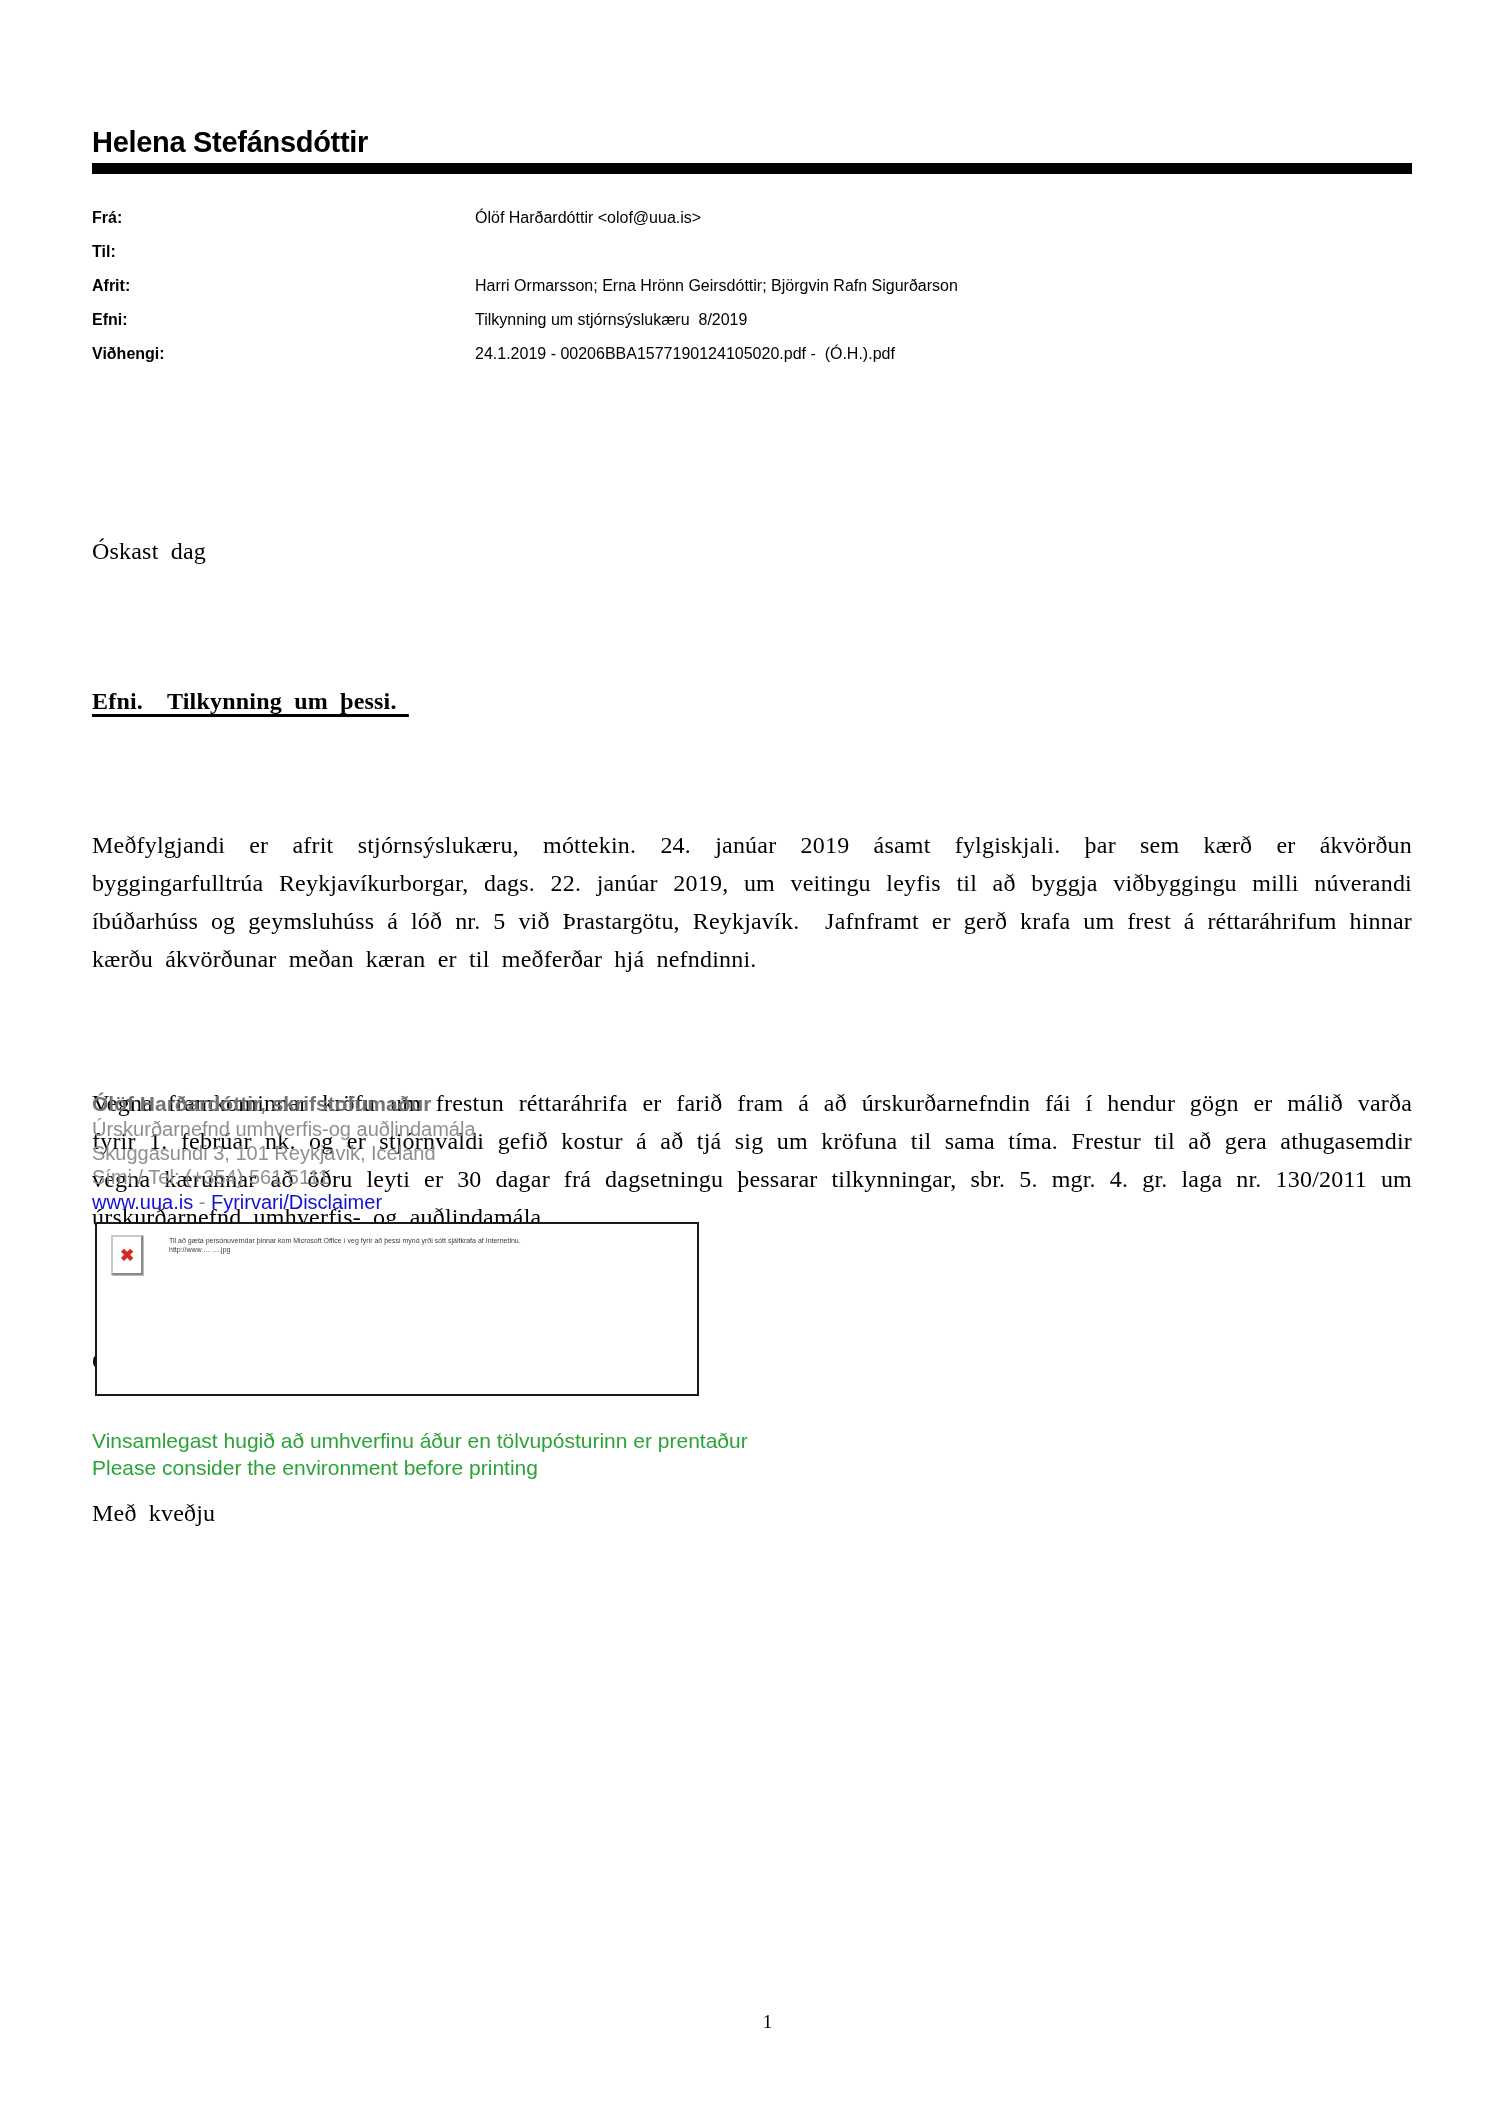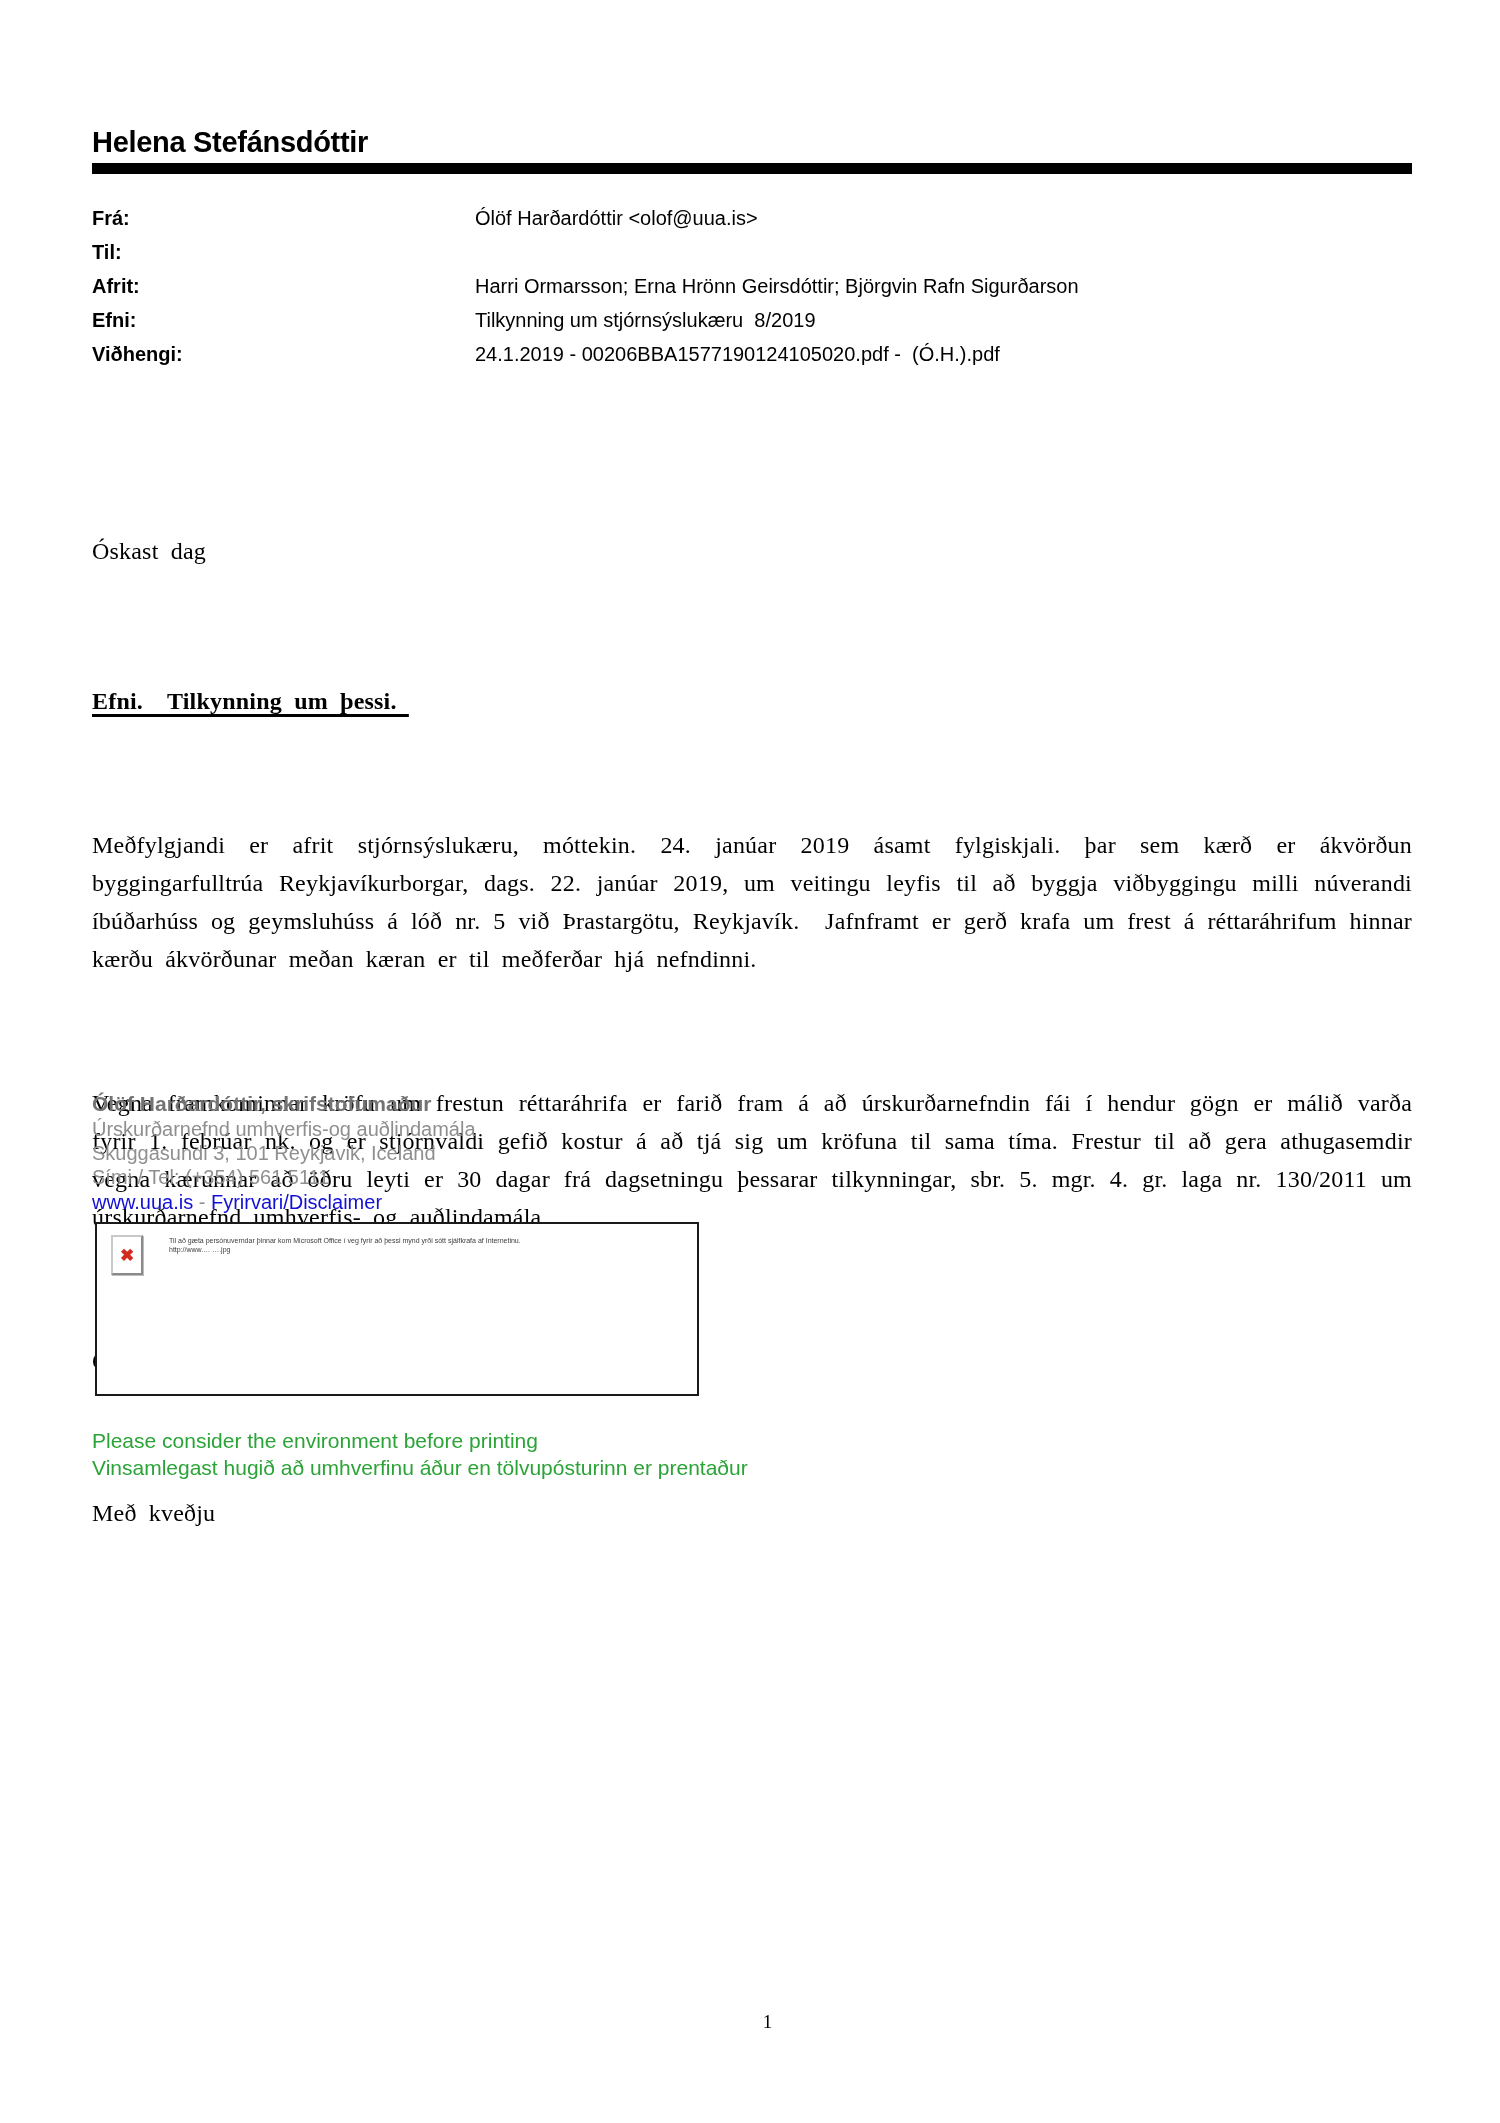--- a/index.html
+++ b/index.html
@@ -15,21 +15,21 @@
 
   
   .print-header { position:absolute; left:92px; top:126px; width:1320px; }
   .print-header .title {
     font-size:29px; font-weight:bold; letter-spacing:-0.3px;
     margin:0; line-height:32px;
   }
   .header-rule { width:1320px; height:11px; background:#000; margin-top:5px; }
 
   
-  .fields { position:absolute; left:92px; top:201px; width:1320px; font-size:20px; }
+  .fields { position:absolute; left:92px; top:201px; width:1320px; font-size:16px; }
   .field-row { display:flex; line-height:34px; }
   .field-label { width:383px; flex:none; font-weight:bold; }
   .field-value { flex:1; white-space:pre-wrap; }
 
   
   .body-text {
     position:absolute; left:92px; top:456px; width:1320px;
     font-family:"Liberation Serif", serif;
     font-size:24px; line-height:38px;
     text-align:justify; word-spacing:6px; letter-spacing:0.2px;
@@ -143,19 +143,19 @@
     <div class="img-icon">
       <span class="x-glyph">✖</span>
     </div>
     <div class="alt-text">
       <div>Til að gæta persónuverndar þinnar kom Microsoft Office í veg fyrir að þessi mynd yrði sótt sjálfkrafa af Internetinu.</div>
       <div>http://www.… ….jpg</div>
     </div>
   </div>
 
   <div class="env-footer">
+    <div>Vinsamlegast hugið að umhverfinu áður en tölvupósturinn er prentaður</div>
     <div>Please consider the environment before printing</div>
-    <div>Vinsamlegast hugið að umhverfinu áður en tölvupósturinn er prentaður</div>
   </div>
 
   <div class="page-num">1</div>
 
 </div>
 
 </body></html>

